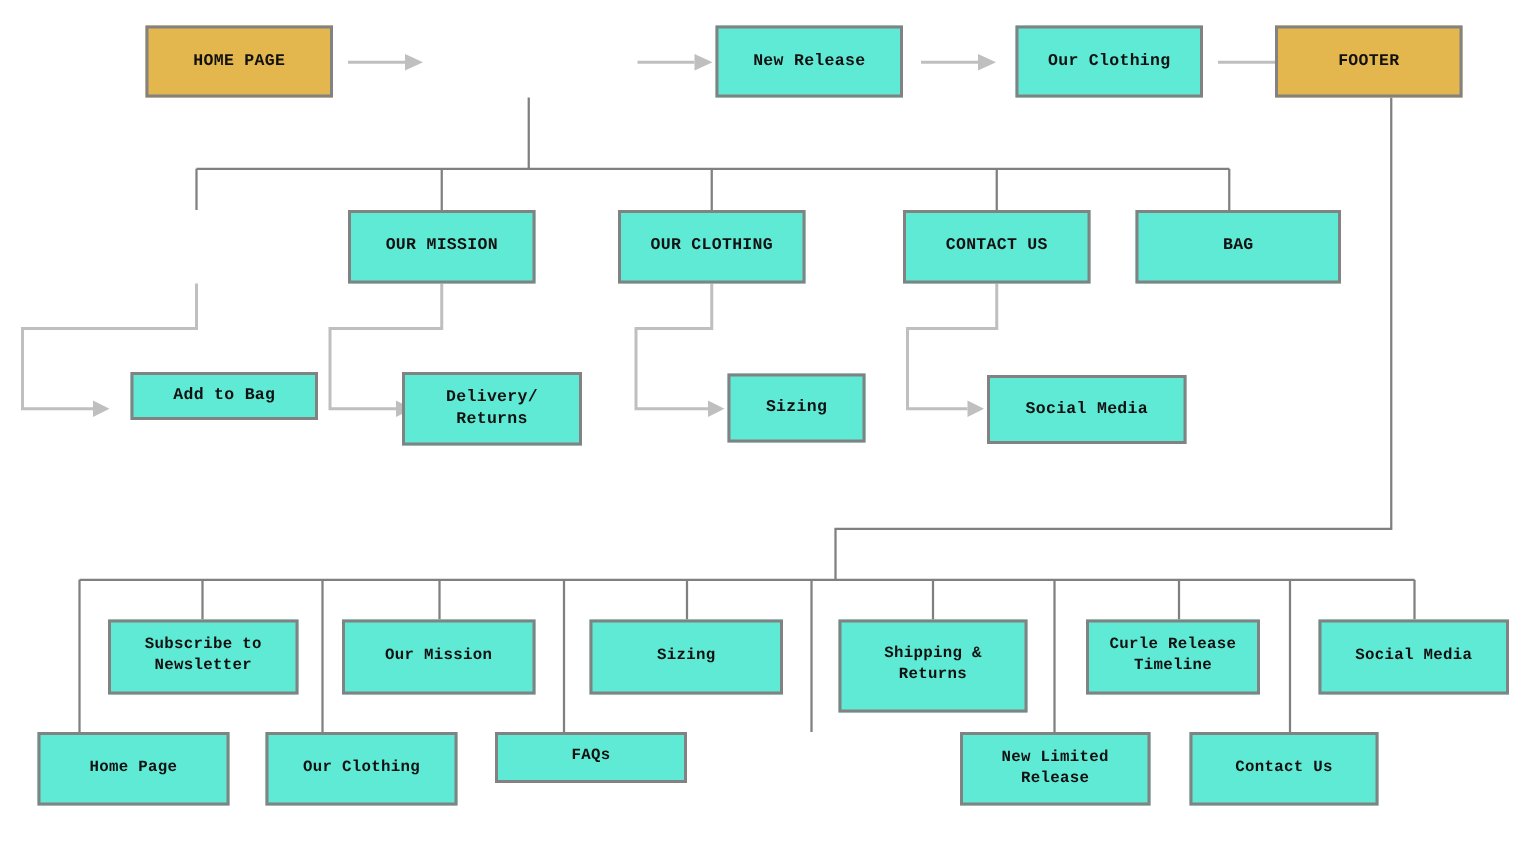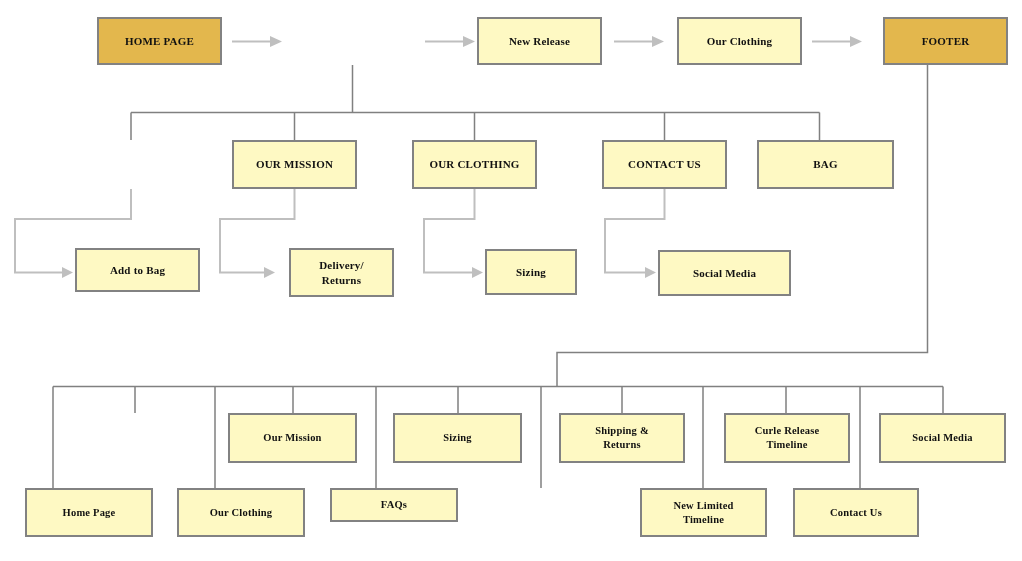--- a/index.html
+++ b/index.html
@@ -1,32 +1,32 @@
 <!DOCTYPE html>
 <html><head>
 <meta charset="utf-8">
 <style>
   html, body { margin: 0; padding: 0; background: #ffffff; }
   .canvas {
     position: relative;
     width: 1022px;
     height: 561px;
     background: #ffffff;
-    font-family: Liberation Serif, serif;
+    font-family: Liberation Mono, monospace;
     overflow: hidden;
   }
   .connector-layer {
     position: absolute;
     left: 0; top: 0;
     width: 1022px; height: 561px;
   }
   .node {
     position: absolute;
     box-sizing: border-box;
-    background: #fef9c3;
+    background: #5eead4;
     border: 2px solid #828282;
     display: flex;
     align-items: center;
     justify-content: center;
     text-align: center;
     font-weight: bold;
     font-size: 11px;
     line-height: 1.3;
     color: #111111;
     white-space: pre-line;
@@ -85,41 +85,43 @@
       <g>
         <path d="M664.5 189 L664.5 219 L605 219 L605 272.5 L645 272.5" fill="none"></path>
         <polygon points="645,267 645,278 656,272.5" stroke="none"></polygon>
       </g>
     </g>
   </svg>
 
   <div class="node gold" style="left:97px;top:17px;width:125px;height:48px">HOME PAGE</div>
   <div class="node" style="left:477px;top:17px;width:125px;height:48px">New Release</div>
   <div class="node" style="left:677px;top:17px;width:125px;height:48px">Our Clothing</div>
-  <div class="node gold" style="left:883px;top:17px;width:125px;height:48px">FOOTER</div>
+  <div class="node gold" style="left:850px;top:17px;width:125px;height:48px">FOOTER</div>
 
   <div class="node" style="left:232px;top:140px;width:125px;height:49px">OUR MISSION</div>
   <div class="node" style="left:412px;top:140px;width:125px;height:49px">OUR CLOTHING</div>
   <div class="node" style="left:602px;top:140px;width:125px;height:49px">CONTACT US</div>
   <div class="node" style="left:757px;top:140px;width:137px;height:49px">BAG</div>
 
-  <div class="node" style="left:75px;top:248px;width:125px;height:44px">Add to Bag</div>
-  <div class="node" style="left:289px;top:248px;width:105px;height:49px">Delivery/
+  <div class="node" style="left:87px;top:248px;width:125px;height:32px">Add to Bag</div>
+  <div class="node" style="left:268px;top:248px;width:120px;height:49px">Delivery/
 Returns</div>
   <div class="node" style="left:485px;top:249px;width:92px;height:46px">Sizing</div>
   <div class="node" style="left:658px;top:250px;width:133px;height:46px">Social Media</div>
 
+  <div class="node sm" style="left:72px;top:413px;width:127px;height:50px">Subscribe to
+Newsletter</div>
   <div class="node sm" style="left:228px;top:413px;width:129px;height:50px">Our Mission</div>
   <div class="node sm" style="left:393px;top:413px;width:129px;height:50px">Sizing</div>
-  <div class="node sm" style="left:559px;top:413px;width:126px;height:50px">Shipping &amp;
+  <div class="node sm" style="left:559px;top:413px;width:126px;height:62px">Shipping &amp;
 Returns</div>
-  <div class="node sm" style="left:724px;top:413px;width:126px;height:50px">Curle Release
+  <div class="node sm" style="left:724px;top:413px;width:116px;height:50px">Curle Release
 Timeline</div>
   <div class="node sm" style="left:879px;top:413px;width:127px;height:50px">Social Media</div>
 
   <div class="node sm" style="left:25px;top:488px;width:128px;height:49px">Home Page</div>
   <div class="node sm" style="left:177px;top:488px;width:128px;height:49px">Our Clothing</div>
   <div class="node sm" style="left:330px;top:488px;width:128px;height:34px">FAQs</div>
   <div class="node sm" style="left:640px;top:488px;width:127px;height:49px">New Limited
-Timeline</div>
+Release</div>
   <div class="node sm" style="left:793px;top:488px;width:126px;height:49px">Contact Us</div>
 
 </div>
 
 </body></html>

